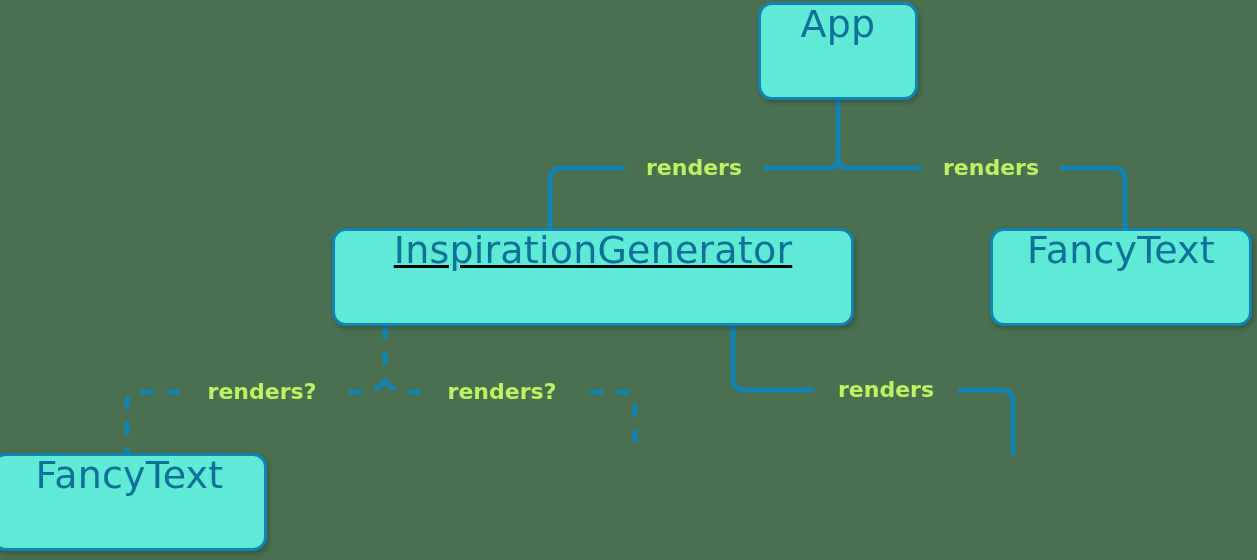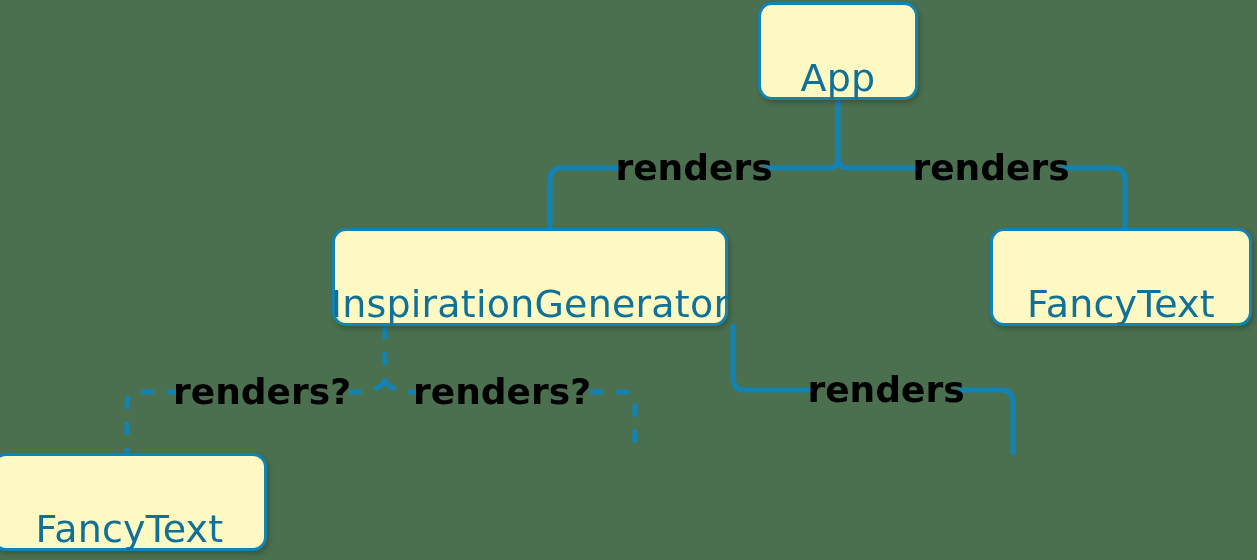--- a/index.html
+++ b/index.html
@@ -21,40 +21,40 @@
   #edge-layer {
     position: absolute;
     left: 0;
     top: 0;
     width: 1257px;
     height: 560px;
   }
   .node {
     position: absolute;
     box-sizing: border-box;
-    background: #fef9c3;
+    background: #5eead4;
     border: 3px solid #1383b4;
     border-radius: 14px;
     display: flex;
-    align-items: flex-end;
+    align-items: flex-start;
     justify-content: center;
     box-shadow: 2px 3px 5px rgba(0,0,0,0.22);
   }
   .node-label {
     color: #0f7098;
     font-size: 38px;
     line-height: 1;
     letter-spacing: 0.2px;
     white-space: nowrap;
     font-family: "DejaVu Sans", sans-serif;
   }
   .edge-label {
     position: absolute;
-    color: #000000;
-    font-size: 36px;
+    color: #bef264;
+    font-size: 22px;
     font-weight: 600;
     line-height: 1;
     white-space: nowrap;
     transform: translate(-50%, -50%);
     font-family: "DejaVu Sans", sans-serif;
     text-align: right;
   }
 </style>
 </head>
 <body>
@@ -92,21 +92,21 @@
   <div style="position: absolute; background: rgb(74, 112, 80); left: 425.703px; top: 377px; width: 152.594px; height: 30px;"></div>
     <div class="edge-label" style="left:502px; top:392px;">renders?</div>
 
   <div style="position: absolute; background: rgb(74, 112, 80); left: 817.242px; top: 375px; width: 137.516px; height: 30px;"></div>
     <div class="edge-label" style="left:886px; top:390px;">renders</div>
 
   <div class="node" style="left:758px; top:2px; width:160px; height:98px;">
     <span class="node-label">App</span>
   </div>
 
-  <div class="node" style="left:332px; top:228px; width:396px; height:98px;">
+  <div class="node" style="left:332px; top:228px; width:522px; height:98px;text-decoration:underline;">
     <span class="node-label">InspirationGenerator</span>
   </div>
 
   <div class="node" style="left:990px; top:228px; width:262px; height:98px;">
     <span class="node-label">FancyText</span>
   </div>
 
   <div class="node" style="left:-8px; top:453px; width:275px; height:98px;">
     <span class="node-label">FancyText</span>
   </div>

